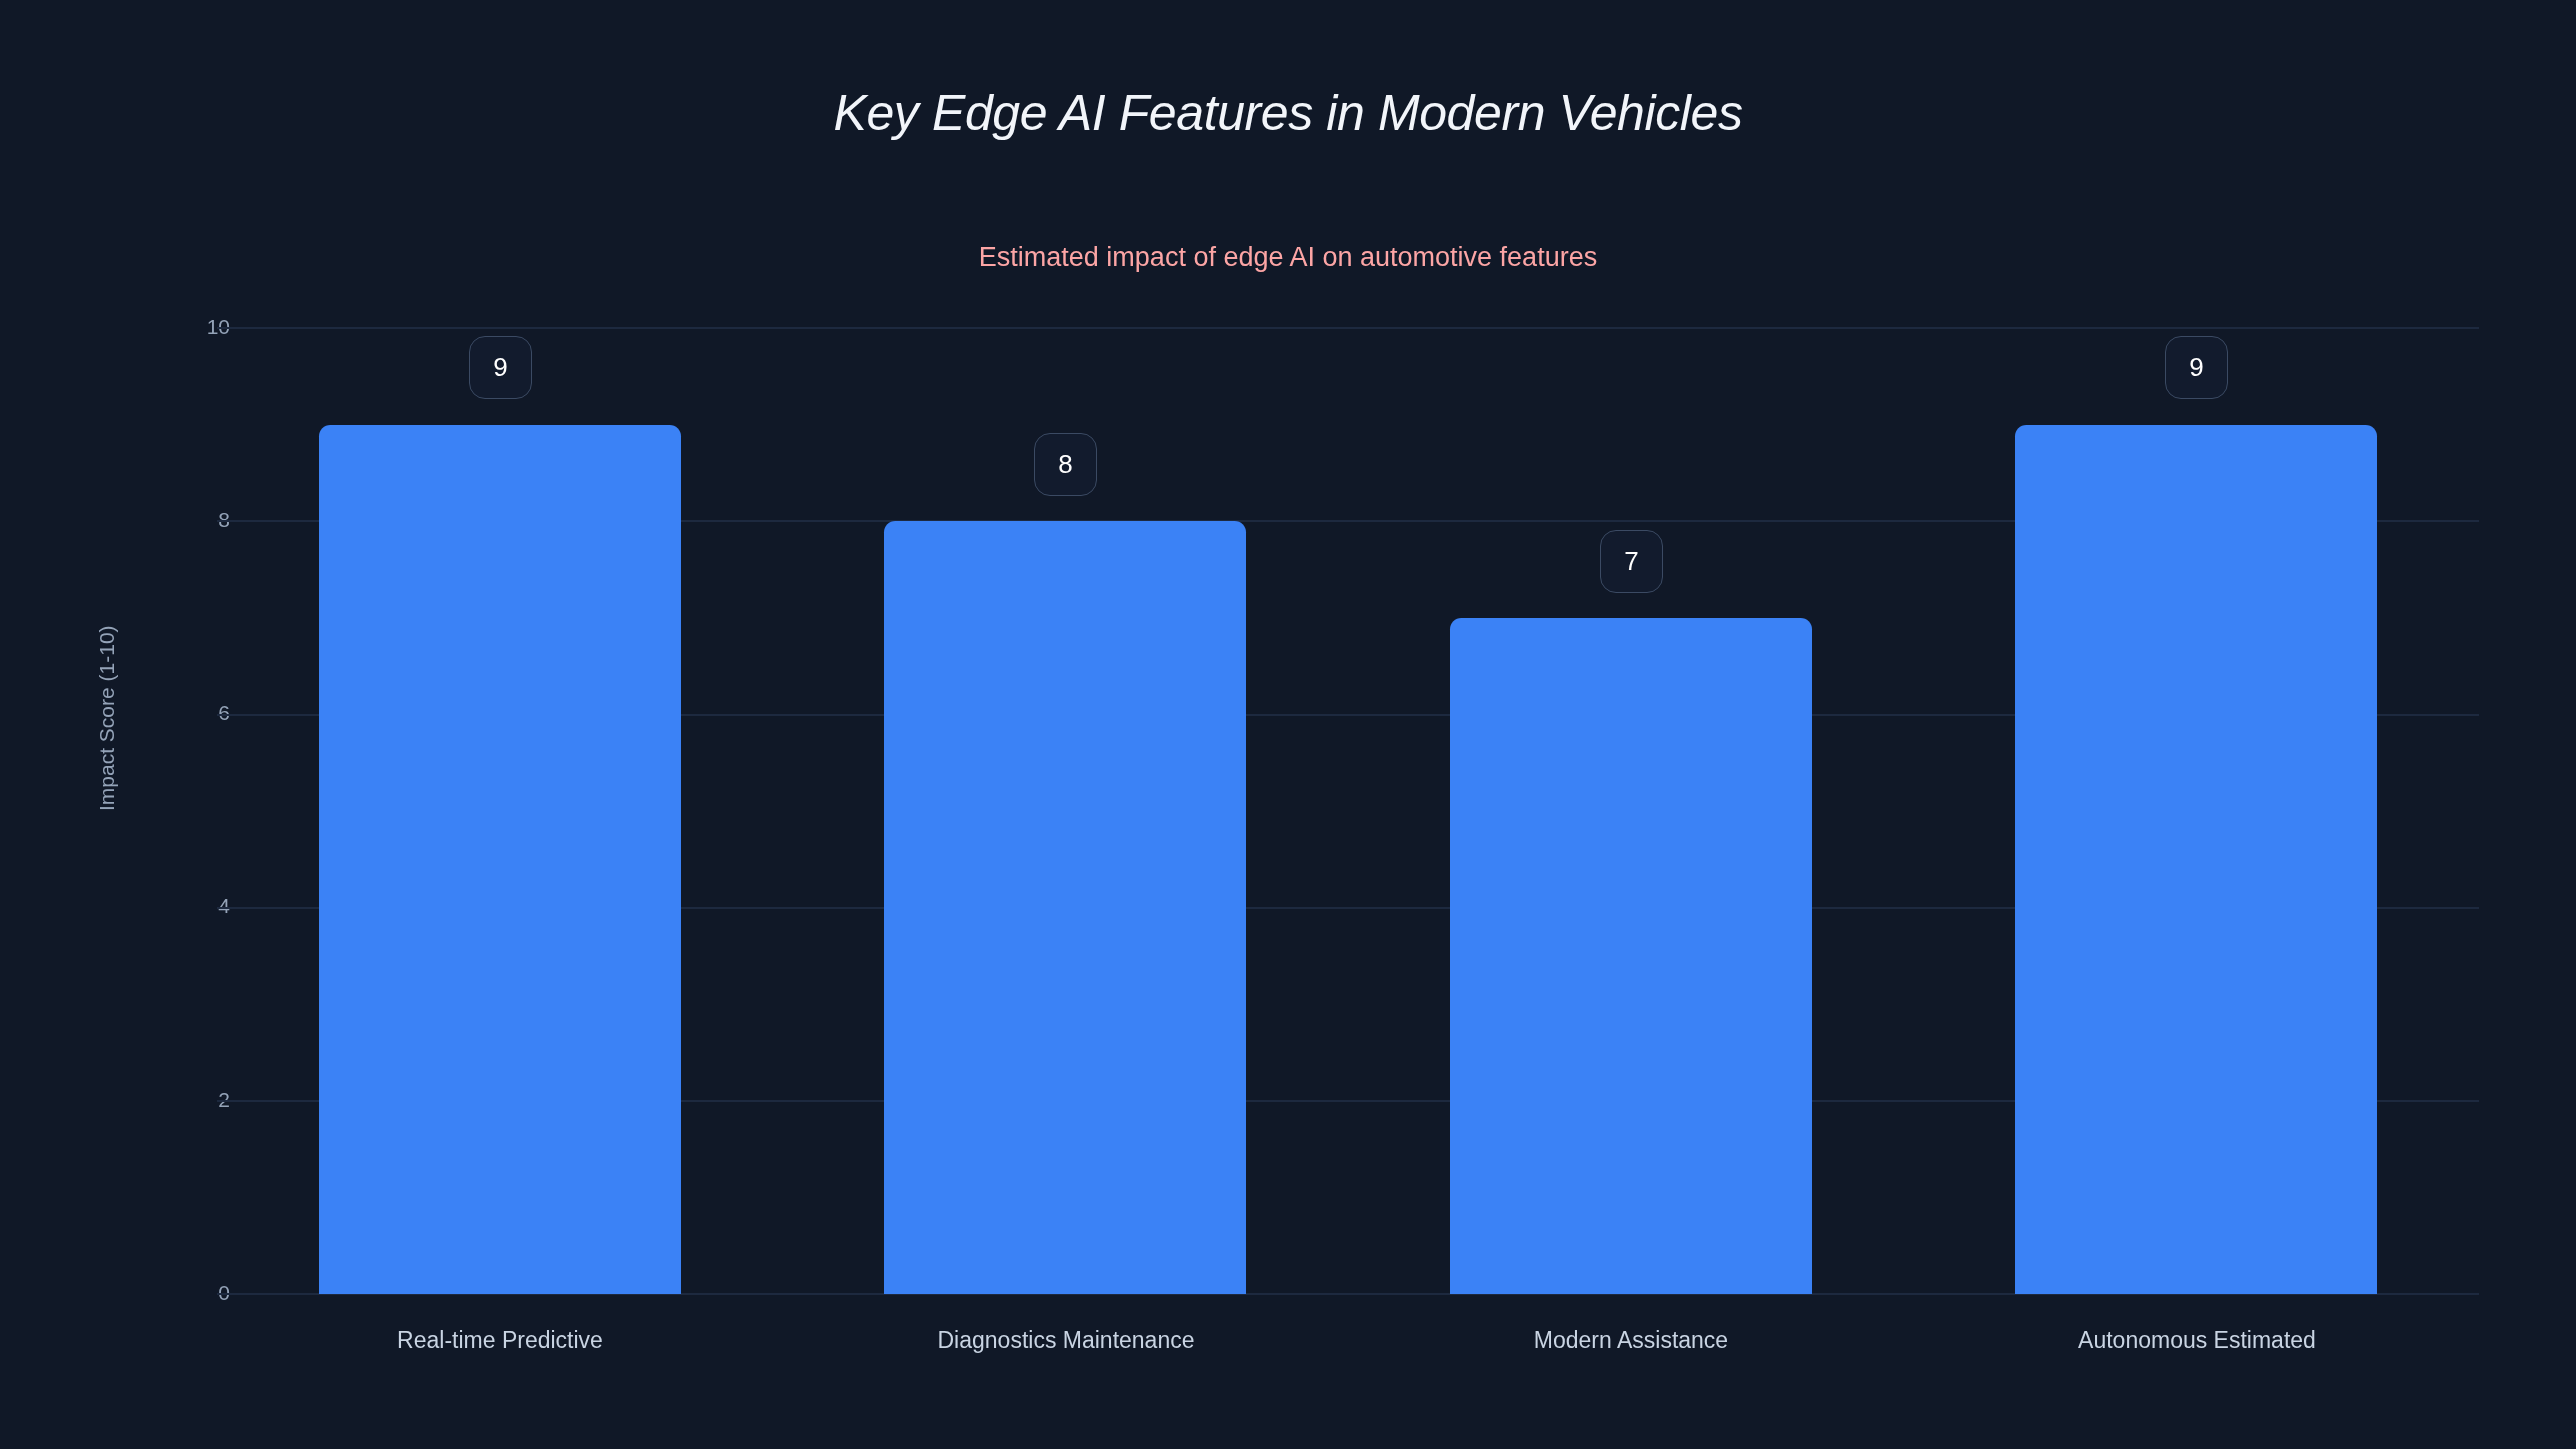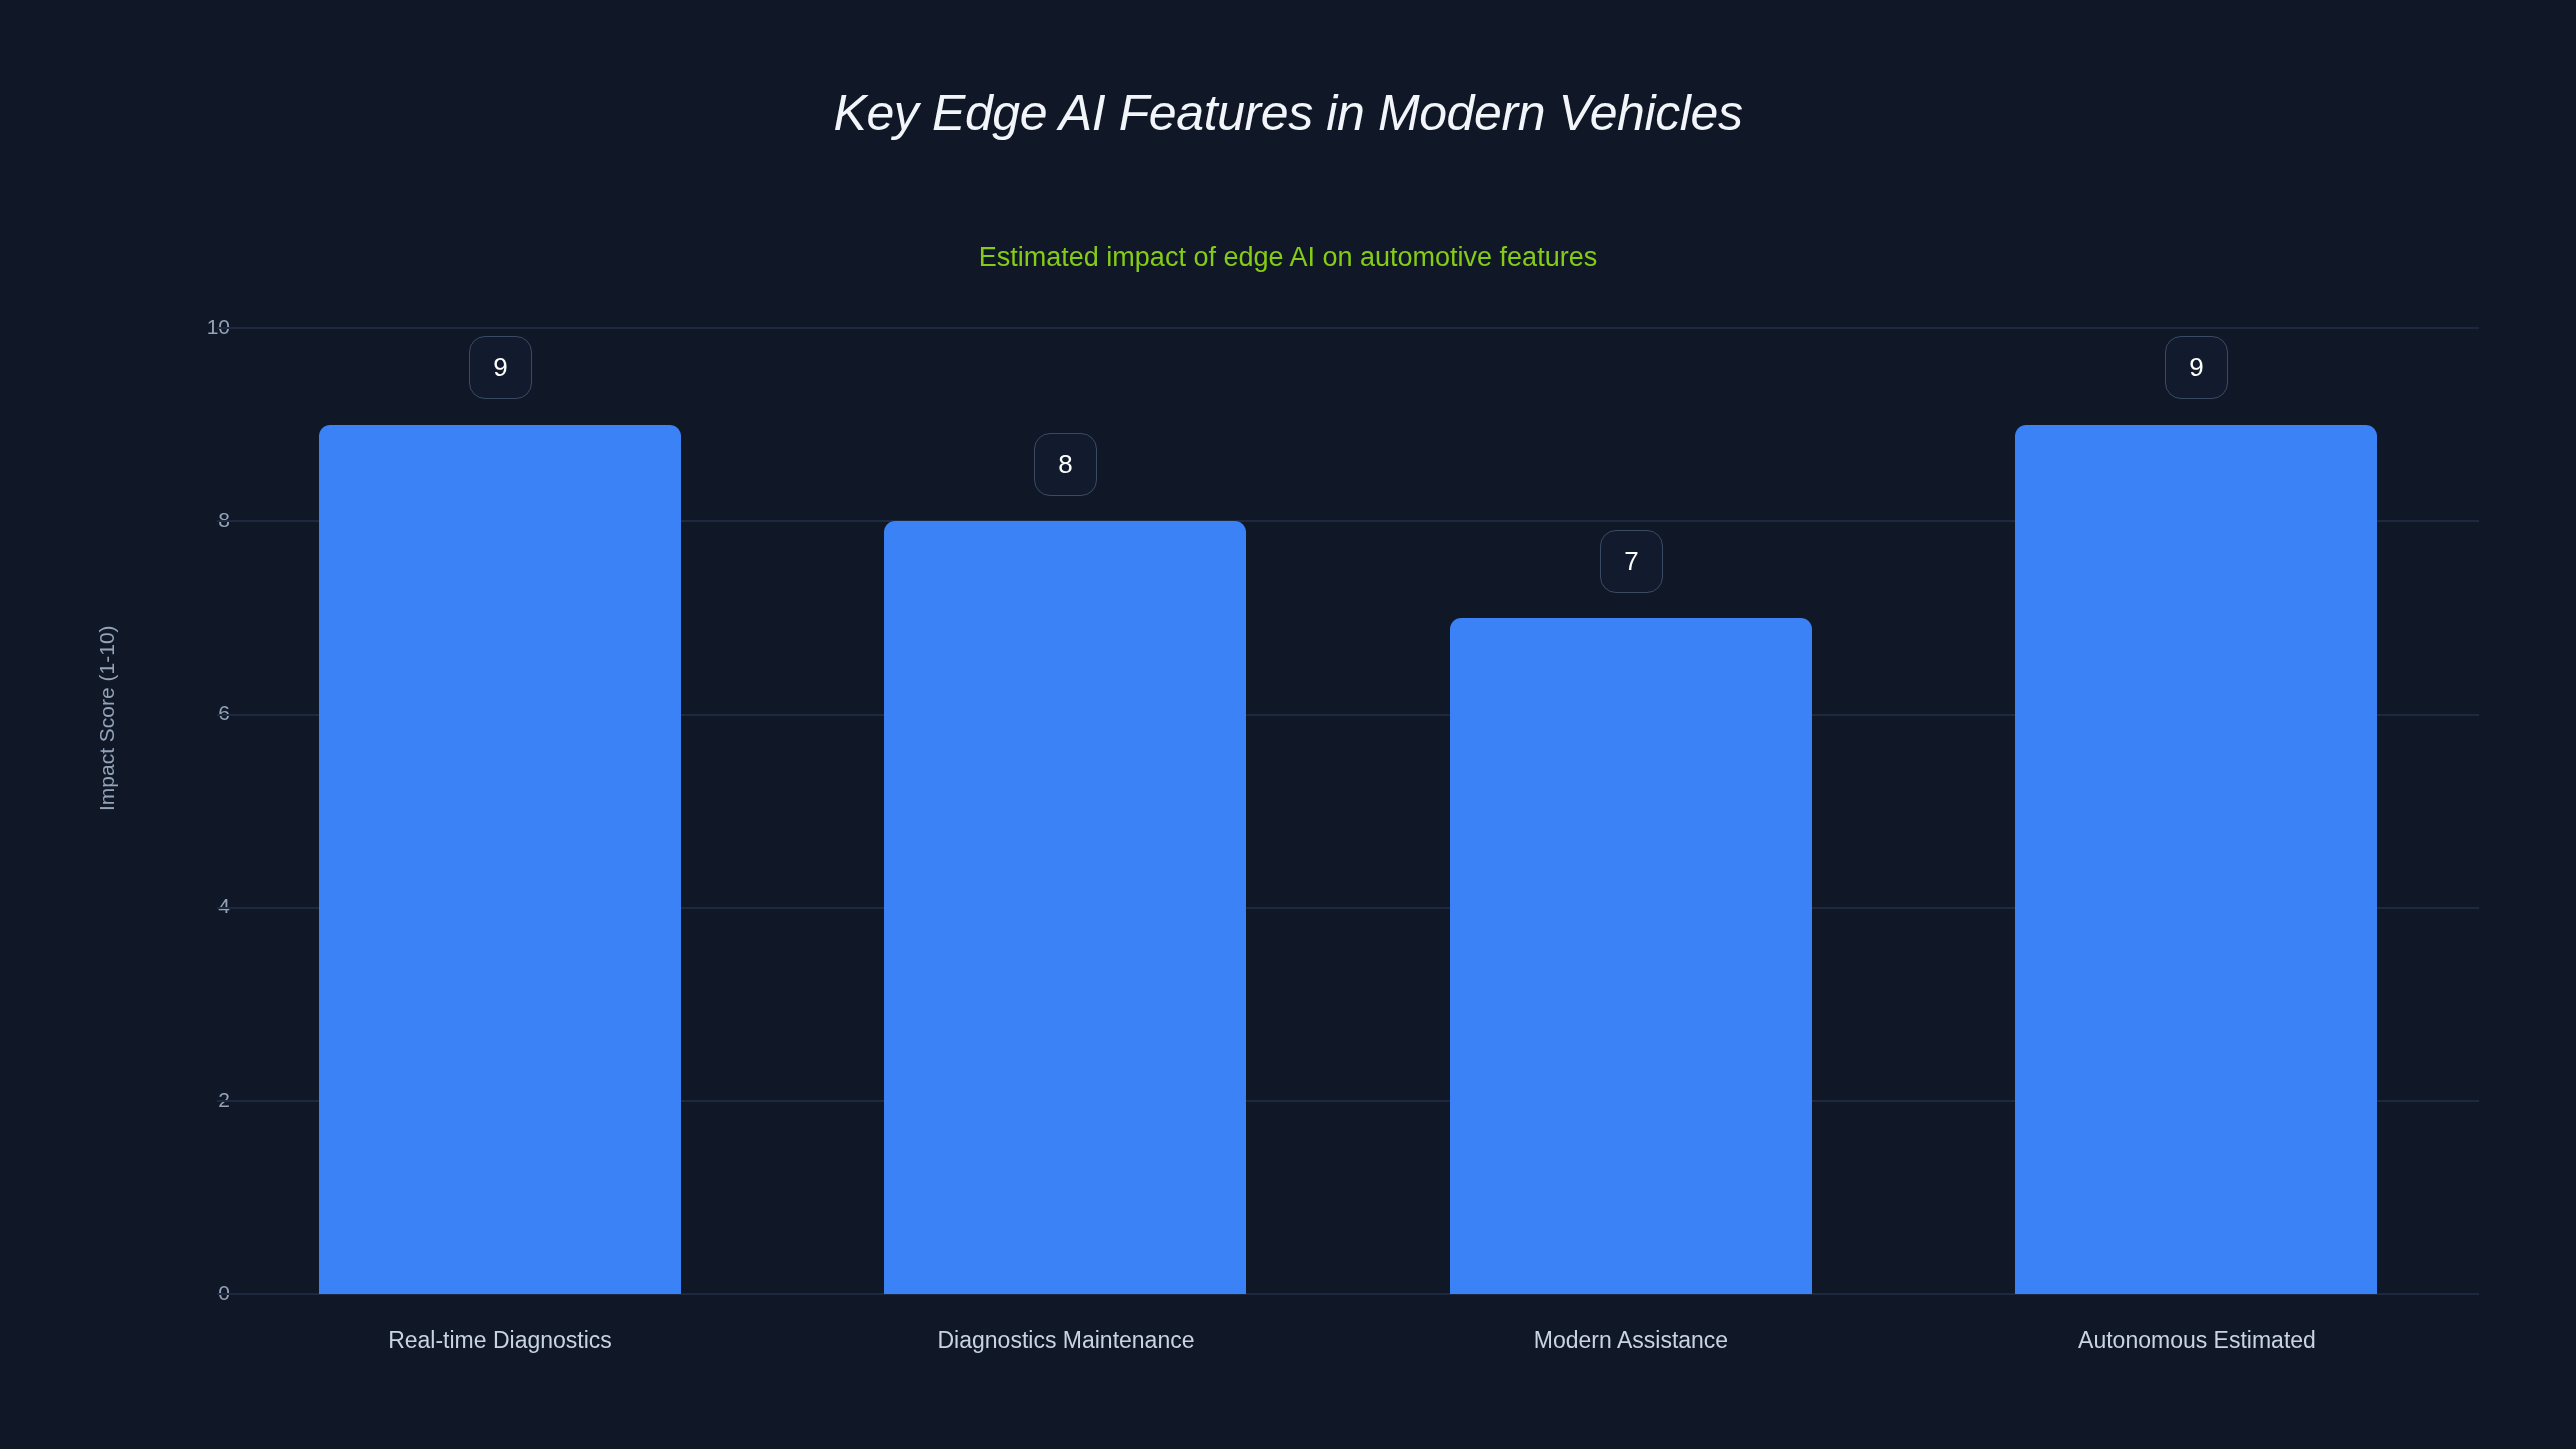--- a/index.html
+++ b/index.html
@@ -37,21 +37,21 @@
     font-style: italic;
   }
   .chart-subtitle {
     position: absolute;
     left: 0;
     top: 242px;
     width: 2576px;
     text-align: center;
     font-size: 27px;
     font-weight: 400;
-    color: #84cc16;
+    color: #fca5a5;
     white-space: nowrap;
   }
 
   
   
   .plot-area {
     position: absolute;
     left: 217px;
     top: 328px;
     width: 2262px;
@@ -161,20 +161,20 @@
       </div>
   </div>
 
   <div id="badge-layer">
       <div class="value-badge" style="left: 469px; top: 336px;">9</div>
       <div class="value-badge" style="left: 1034px; top: 433px;">8</div>
       <div class="value-badge" style="left: 1600px; top: 530px;">7</div>
       <div class="value-badge" style="left: 2165px; top: 336px;">9</div>
     </div>
   <div id="x-tick-layer">
-      <div class="x-tick-label" style="left: 217px; width: 566px;">Real-time Diagnostics</div>
+      <div class="x-tick-label" style="left: 217px; width: 566px;">Real-time Predictive</div>
       <div class="x-tick-label" style="left: 783px; width: 566px;">Diagnostics Maintenance</div>
       <div class="x-tick-label" style="left: 1348px; width: 566px;">Modern Assistance</div>
       <div class="x-tick-label" style="left: 1914px; width: 566px;">Autonomous Estimated</div>
     </div>
 
 </div>
 
 
 </body></html>

